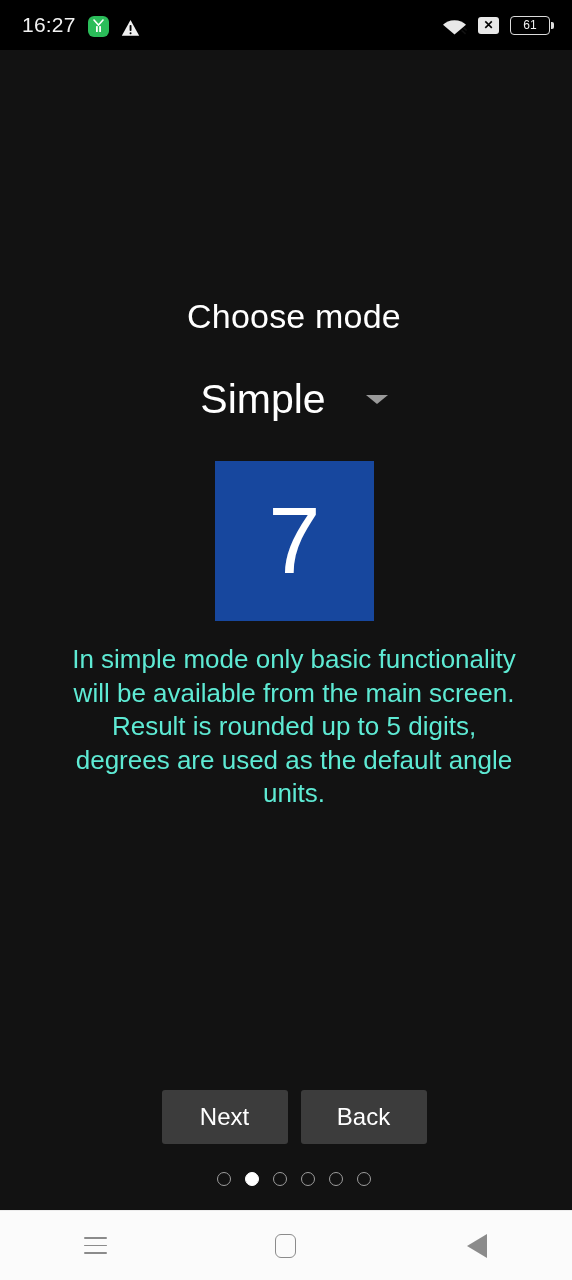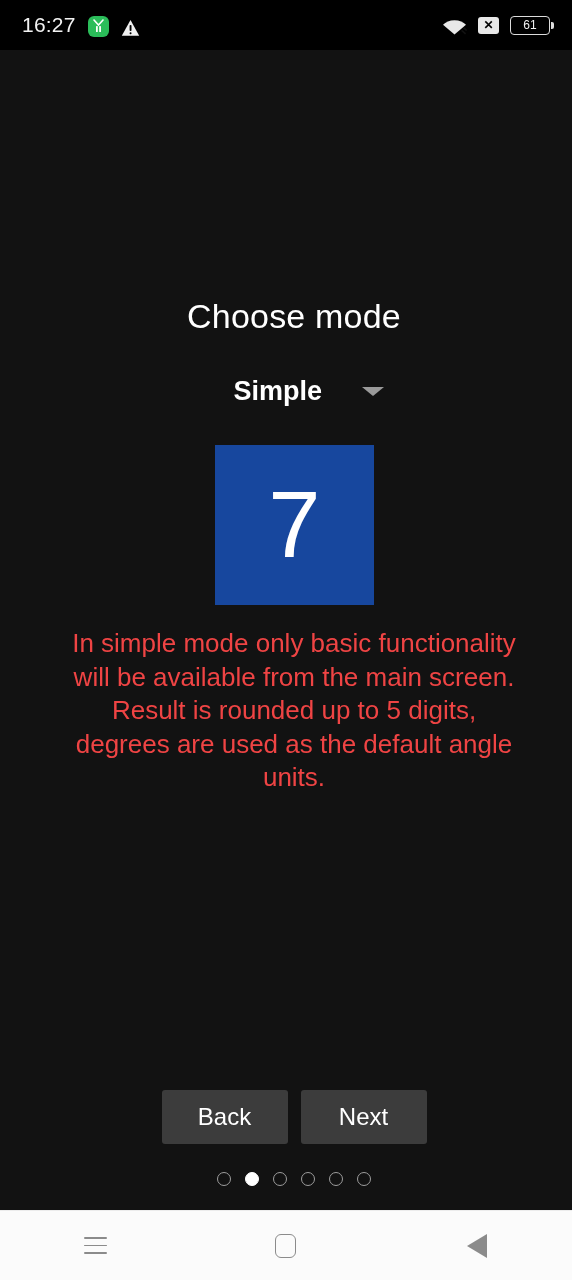--- a/index.html
+++ b/index.html
@@ -63,22 +63,22 @@
     margin-top:247px;
     font-size:34px; color:#ffffff; font-weight:400;
     letter-spacing:.2px;
   }
   .mode-select {
     margin-top:40px;
     display:flex; align-items:center; gap:0;
     cursor:pointer;
   }
   .mode-value {
-    font-size:27px; color:#ffffff; font-weight:700;
-    min-width:150px; text-align:right;
+    font-size:41px; color:#ffffff; font-weight:400;
+    min-width:150px; text-align:center;
     padding-left:32px;
   }
   .chevron-down {
     width:0; height:0; margin-left:40px; margin-right:32px;
     border-left:11px solid transparent;
     border-right:11px solid transparent;
     border-top:9px solid #9a9a9a;
   }
   .preview-box {
     margin-top:38px;
@@ -88,21 +88,21 @@
   }
   .preview-digit {
     font-size:94px; color:#ffffff; font-weight:300;
     line-height:1; letter-spacing:-1px;
   }
   .description {
     margin-top:22px;
     width:456px;
     text-align:center;
     font-size:26px; line-height:33.5px;
-    color:#ef4444; font-weight:400;
+    color:#5eead4; font-weight:400;
   }
 
   
   .footer {
     position:absolute; left:0; right:0; bottom:0;
     display:flex; flex-direction:column; align-items:center;
   }
   .button-row { display:flex; gap:13px; }
   .nav-button {
     width:126px; height:54px;
@@ -196,22 +196,22 @@
     </div>
 
     <div class="preview-box">
       <span class="preview-digit">7</span>
     </div>
 
     <div class="description">In simple mode only basic functionality will be available from the main screen. Result is rounded up to 5 digits, degrees are used as the default angle units.</div>
 
     <div class="footer">
       <div class="button-row">
+        <button class="nav-button">Next</button>
         <button class="nav-button">Back</button>
-        <button class="nav-button">Next</button>
       </div>
       <div class="dots">
         <span class="dot"></span>
         <span class="dot active"></span>
         <span class="dot"></span>
         <span class="dot"></span>
         <span class="dot"></span>
         <span class="dot"></span>
       </div>
     </div>

